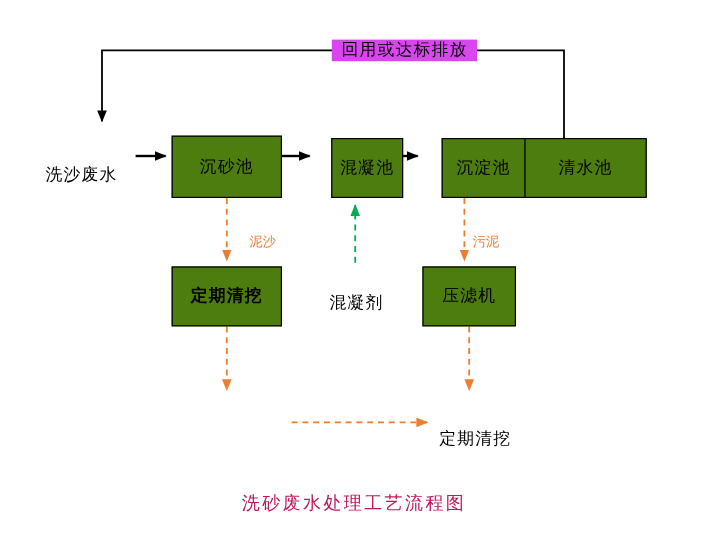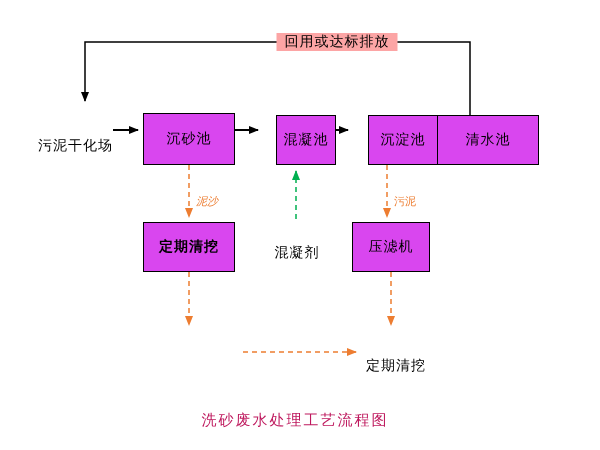--- a/index.html
+++ b/index.html
@@ -15,42 +15,42 @@
     background: #ffffff;
     overflow: hidden;
   }
   .layer {
     position: absolute;
     left: 0;
     top: 0;
   }
   .box {
     position: absolute;
-    background: #d946ef;
+    background: #4d7c0f;
     border: 1px solid #000000;
     display: flex;
     align-items: center;
     justify-content: center;
     font-size: 14px;
     color: #000000;
     box-sizing: border-box;
     letter-spacing: 1px;
   }
   .lbl {
     position: absolute;
     font-size: 14px;
     color: #000000;
     white-space: nowrap;
     letter-spacing: 1px;
   }
   .lbl.centered {
     transform: translate(-50%, -50%);
   }
   .lbl.on-line {
-    background: #fca5a5;
+    background: #d946ef;
     padding: 0 8px;
   }
   .lbl.small-orange {
     font-size: 11px;
     color: #ED7D31;
     letter-spacing: 0;
   }
   .title {
     position: absolute;
     left: 295px;
@@ -91,30 +91,30 @@
     <line x1="189" y1="272" x2="189" y2="325" stroke-width="1.5" stroke-dasharray="5,4" marker-end="url(#arrow-orange)" stroke="#ED7D31"></line>
     <line x1="387" y1="165" x2="387" y2="217" stroke-width="1.5" stroke-dasharray="5,4" marker-end="url(#arrow-orange)" stroke="#ED7D31"></line>
     <line x1="391" y1="272" x2="391" y2="325" stroke-width="1.5" stroke-dasharray="5,4" marker-end="url(#arrow-orange)" stroke="#ED7D31"></line>
     <line x1="243" y1="352" x2="356" y2="352" stroke-width="1.5" stroke-dasharray="5,4" marker-end="url(#arrow-orange)" stroke="#ED7D31"></line>
 
     <line x1="296" y1="219" x2="296" y2="171" stroke-width="1.5" stroke-dasharray="5,4" marker-end="url(#arrow-green)" stroke="#00B050"></line>
   </svg>
 
   <div class="lbl centered on-line" style="left:337px; top:42px;">回用或达标排放</div>
 
-  <div class="lbl" style="left:38px; top:137px;">污泥干化场</div>
+  <div class="lbl" style="left:38px; top:137px;">洗沙废水</div>
 
   <div class="box" style="left:143px; top:113px; width:92px; height:52px;">沉砂池</div>
   <div class="box" style="left:262px; top:115px; width:60px; height:50px;margin-left:14px;">混凝池</div>
   <div class="box" style="left:368px; top:115px; width:70px; height:50px;">沉淀池</div>
   <div class="box" style="left:437px; top:115px; width:102px; height:50px;">清水池</div>
   <div class="box" style="left:143px; top:222px; width:92px; height:50px;font-weight:bold;">定期清挖</div>
   <div class="box" style="left:352px; top:222px; width:78px; height:50px;">压滤机</div>
 
-  <div class="lbl small-orange" style="left:196px; top:194px;font-style:italic;">泥沙</div>
+  <div class="lbl small-orange" style="left:208px; top:194px;">泥沙</div>
   <div class="lbl small-orange" style="left:394px; top:194px;text-align:center;">污泥</div>
 
   <div class="lbl centered" style="left:297px; top:253px;text-align:center;">混凝剂</div>
 
   <div class="lbl centered" style="left:396px; top:366px;">定期清挖</div>
 
   <div class="title">洗砂废水处理工艺流程图</div>
 
 </div>
 

